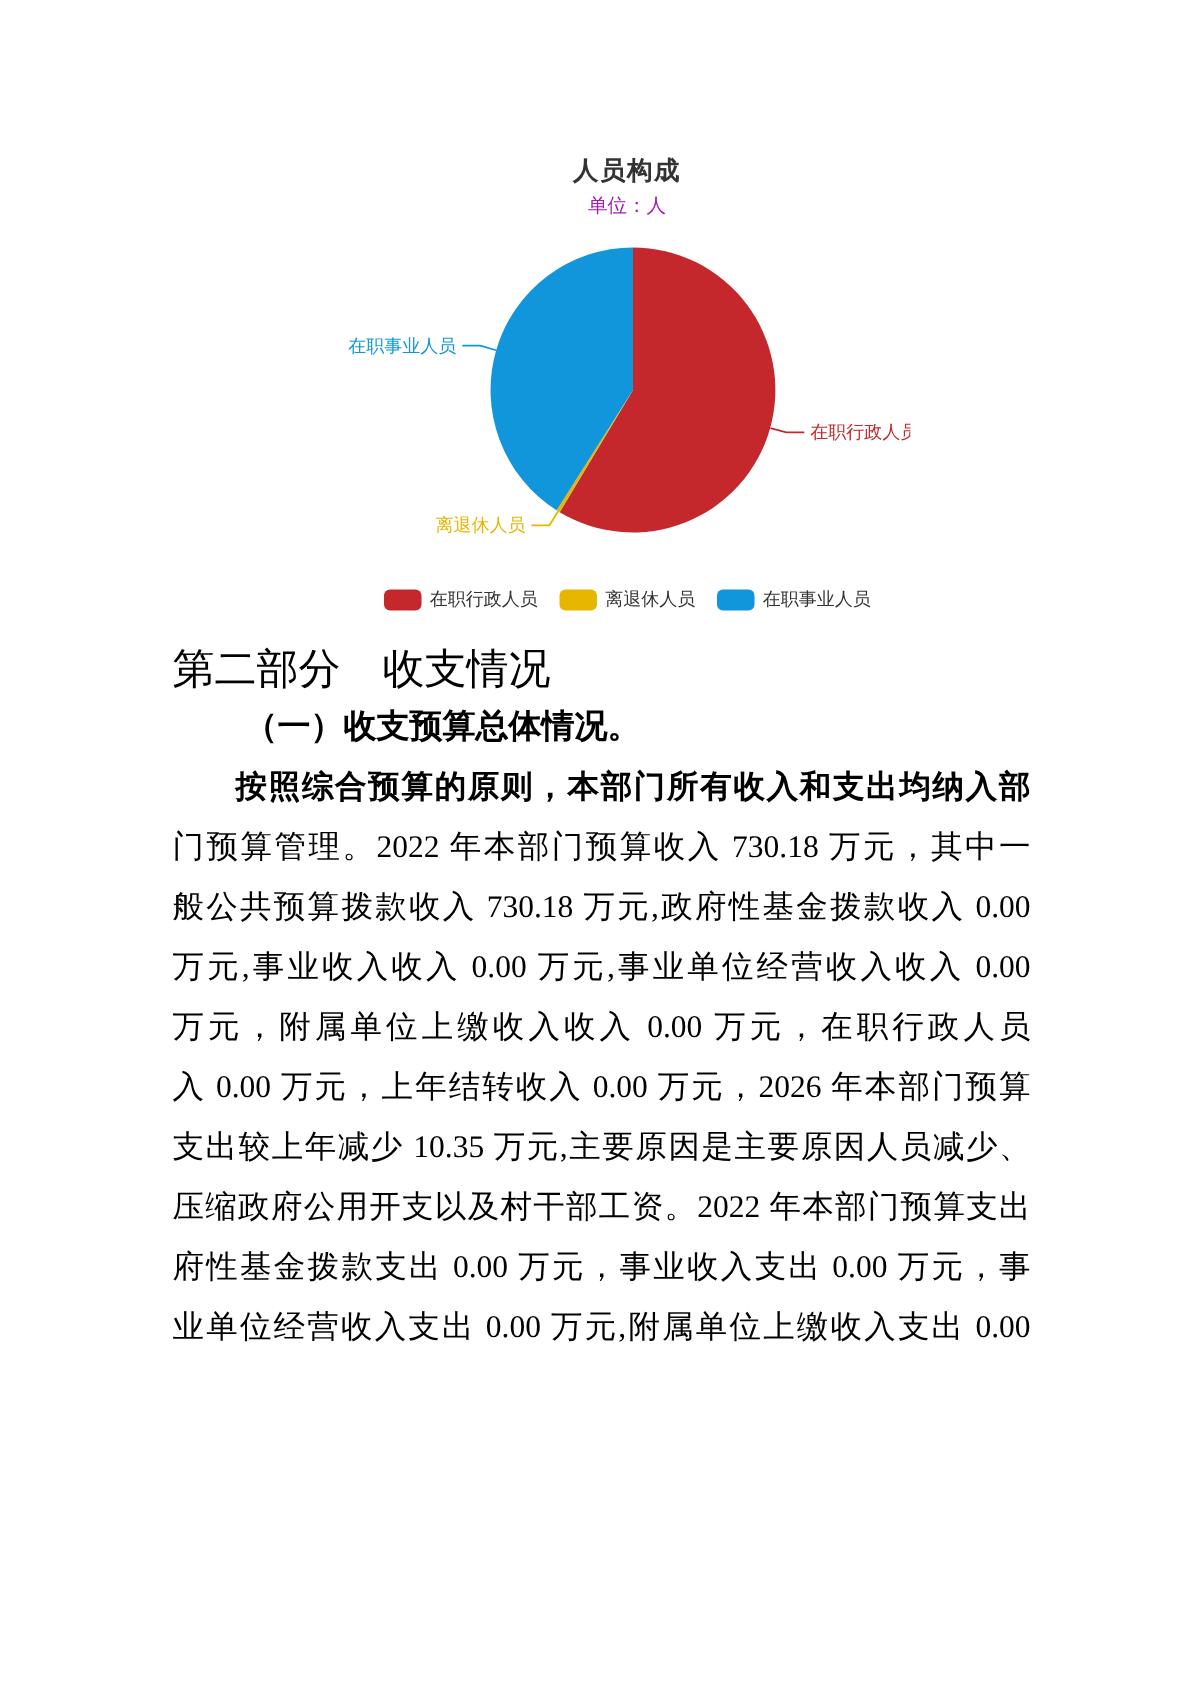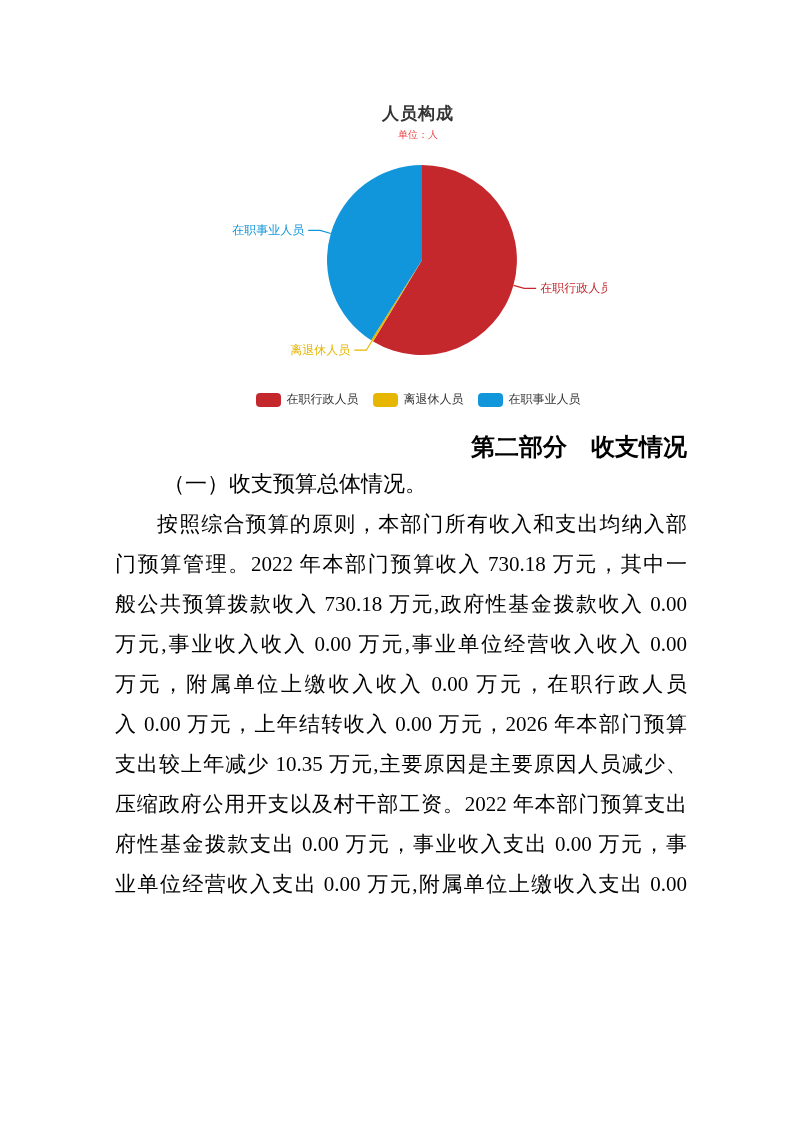--- a/index.html
+++ b/index.html
@@ -13,43 +13,43 @@
   .chart {
     position:absolute; left:226px; top:100px; width:378px; height:318px;
     font-family:"Liberation Sans", sans-serif;
   }
   .chart-title {
     position:absolute; top:2px; left:0; right:0; text-align:center;
     font-size:17px; font-weight:bold; color:#333333; letter-spacing:1px;
   }
   .chart-subtitle {
     position:absolute; top:28px; left:0; right:0; text-align:center;
-    font-size:10px; color:#ef4444;
+    font-size:13px; color:#a21caf;
   }
   .pie-svg { position:absolute; top:0; left:0; }
   .pie-svg text { font-family:"Liberation Sans", sans-serif; font-size:12px; }
   .legend {
     position:absolute; top:291px; left:0; right:0;
     display:flex; justify-content:center; align-items:center; gap:14px;
   }
   .legend-item { display:flex; align-items:center; gap:6px; cursor:pointer; }
   .legend-swatch { display:inline-block; width:25px; height:14px; border-radius:4px; }
   .legend-label { font-size:12px; color:#333333; }
 
   
   .text-block { position:absolute; left:112px; top:430px; width:572px; color:#000000; }
-  .h1 { text-align:right; font-size:24px; font-weight:bold; line-height:34px; }
+  .h1 { text-align:left; font-size:28px; font-weight:normal; line-height:34px; }
   .h2 { font-size:22px; font-weight:bold; line-height:40px; padding-left:48px; margin-top:6px; }
-  .h3 { font-size:22px; font-weight:normal; line-height:40px; padding-left:48px; }
+  .h3 { font-size:22px; font-weight:bold; line-height:40px; padding-left:48px; }
   .body-line {
     font-size:21px; line-height:40px;
     text-align:justify; text-align-last:justify;
     white-space:normal;
   }
-  .body-line.indent { text-indent:42px; }
+  .body-line.indent { text-indent:42px;font-weight:bold; }
 </style>
 </head>
 <body>
 
 <div class="page">
 
   <section class="chart">
     <div class="chart-title">人员构成</div>
     <div class="chart-subtitle">单位：人</div>
     <svg class="pie-svg" width="378" height="272" viewBox="0 0 378 272">

